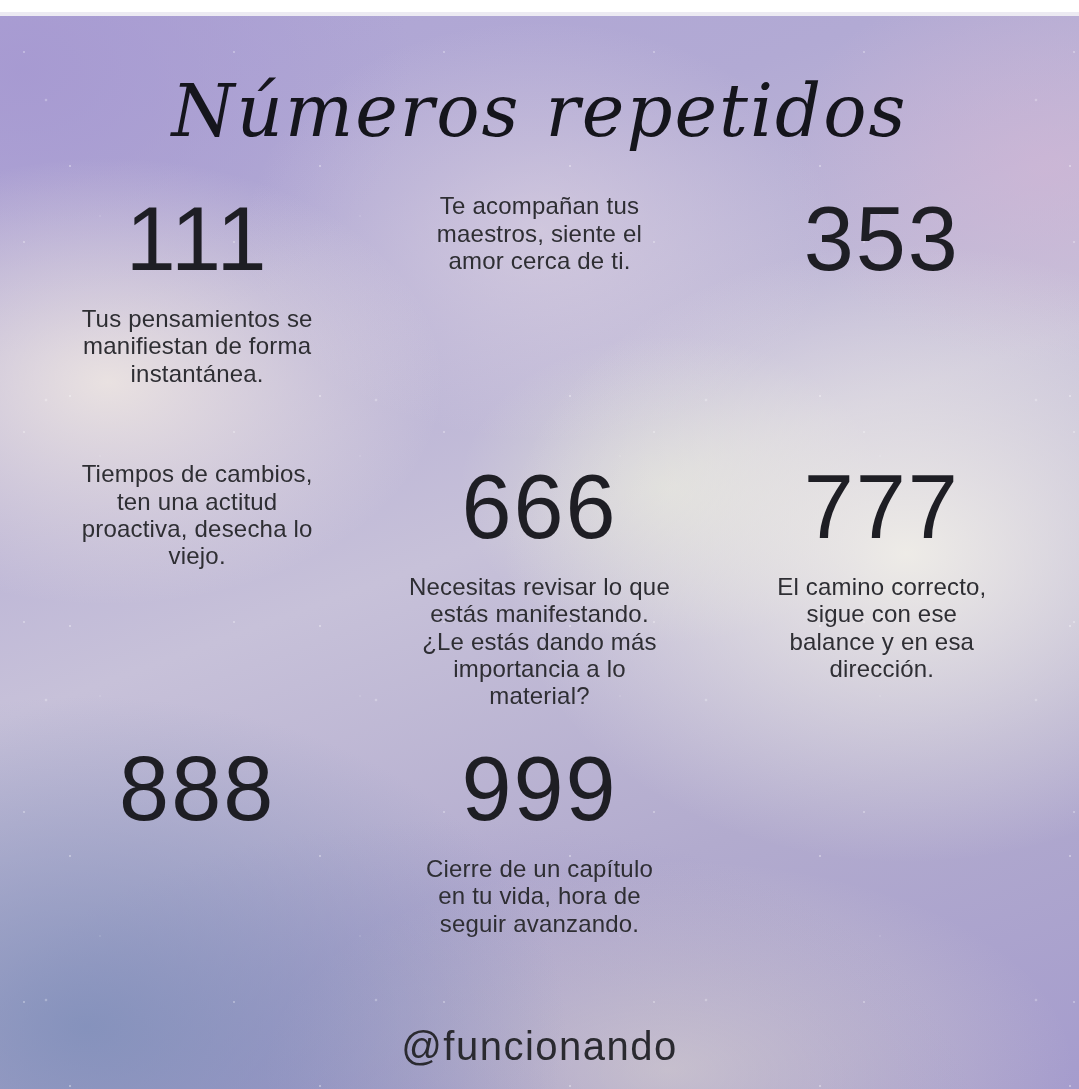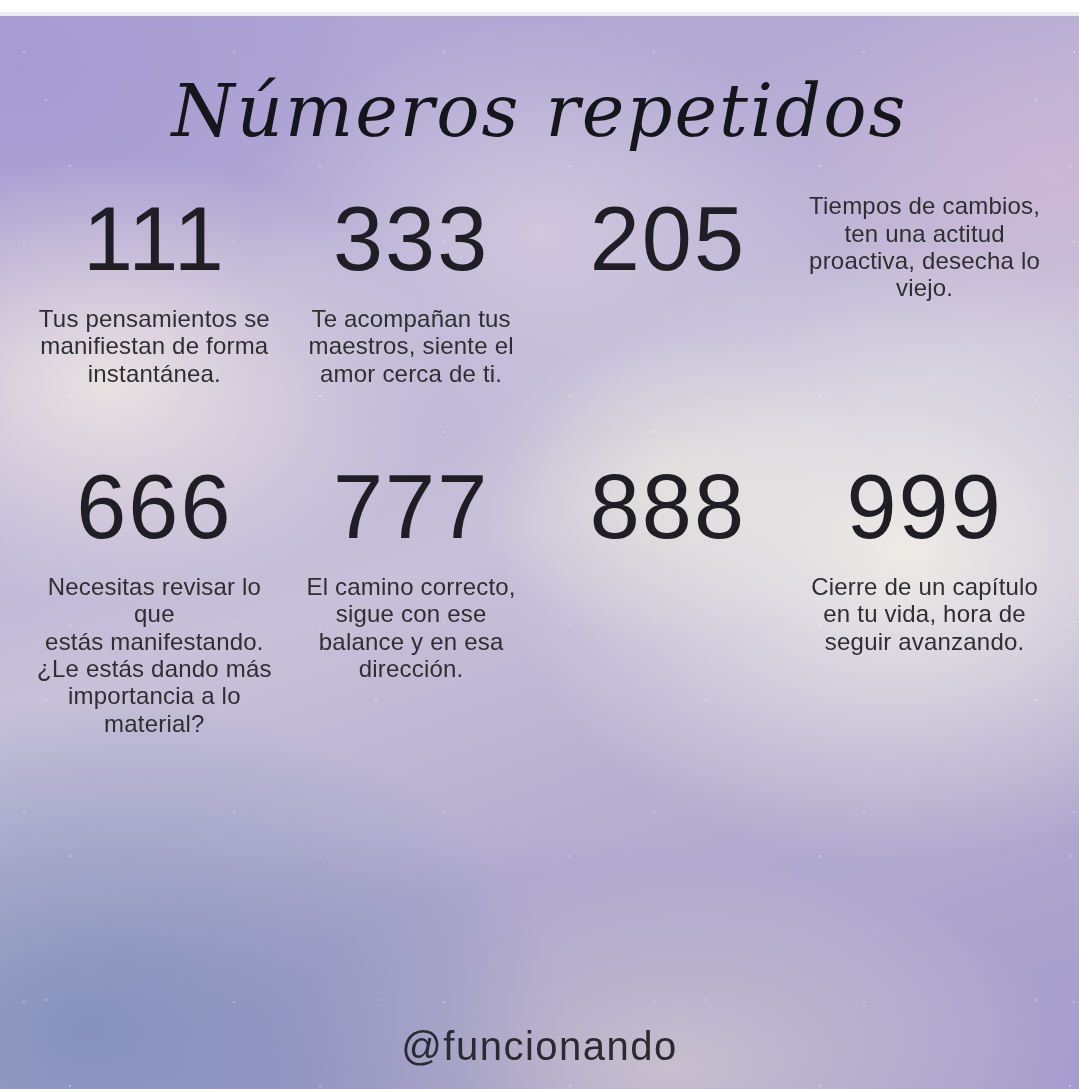--- a/index.html
+++ b/index.html
@@ -69,21 +69,21 @@
     font-size: 72px;
     letter-spacing: 2px;
     color: #15151c;
     line-height: 1.2;
   }
 
   .grid {
     margin-top: 26px;
     padding: 0 28px;
     display: grid;
-    grid-template-columns: repeat(4, 1fr);
+    grid-template-columns: repeat(3, 1fr);
     grid-template-rows: 268px 282px auto;
     column-gap: 4px;
   }
 
   .cell {
     text-align: center;
     padding-top: 12px;
   }
 
   .num {
@@ -132,28 +132,27 @@
 
       <div class="cell">
         <div class="num">111</div>
         <p class="meaning">Tus pensamientos se
 manifiestan de forma
 instantánea.</p>
       </div>
 
 
       <div class="cell">
-        <div class="num">333</div>
         <p class="meaning">Te acompañan tus
 maestros, siente el
 amor cerca de ti.</p>
       </div>
 
       <div class="cell">
-        <div class="num">205</div>
+        <div class="num">353</div>
       </div>
 
       <div class="cell">
         <p class="meaning">Tiempos de cambios,
 ten una actitud
 proactiva, desecha lo
 viejo.</p>
       </div>
 
       <div class="cell">

